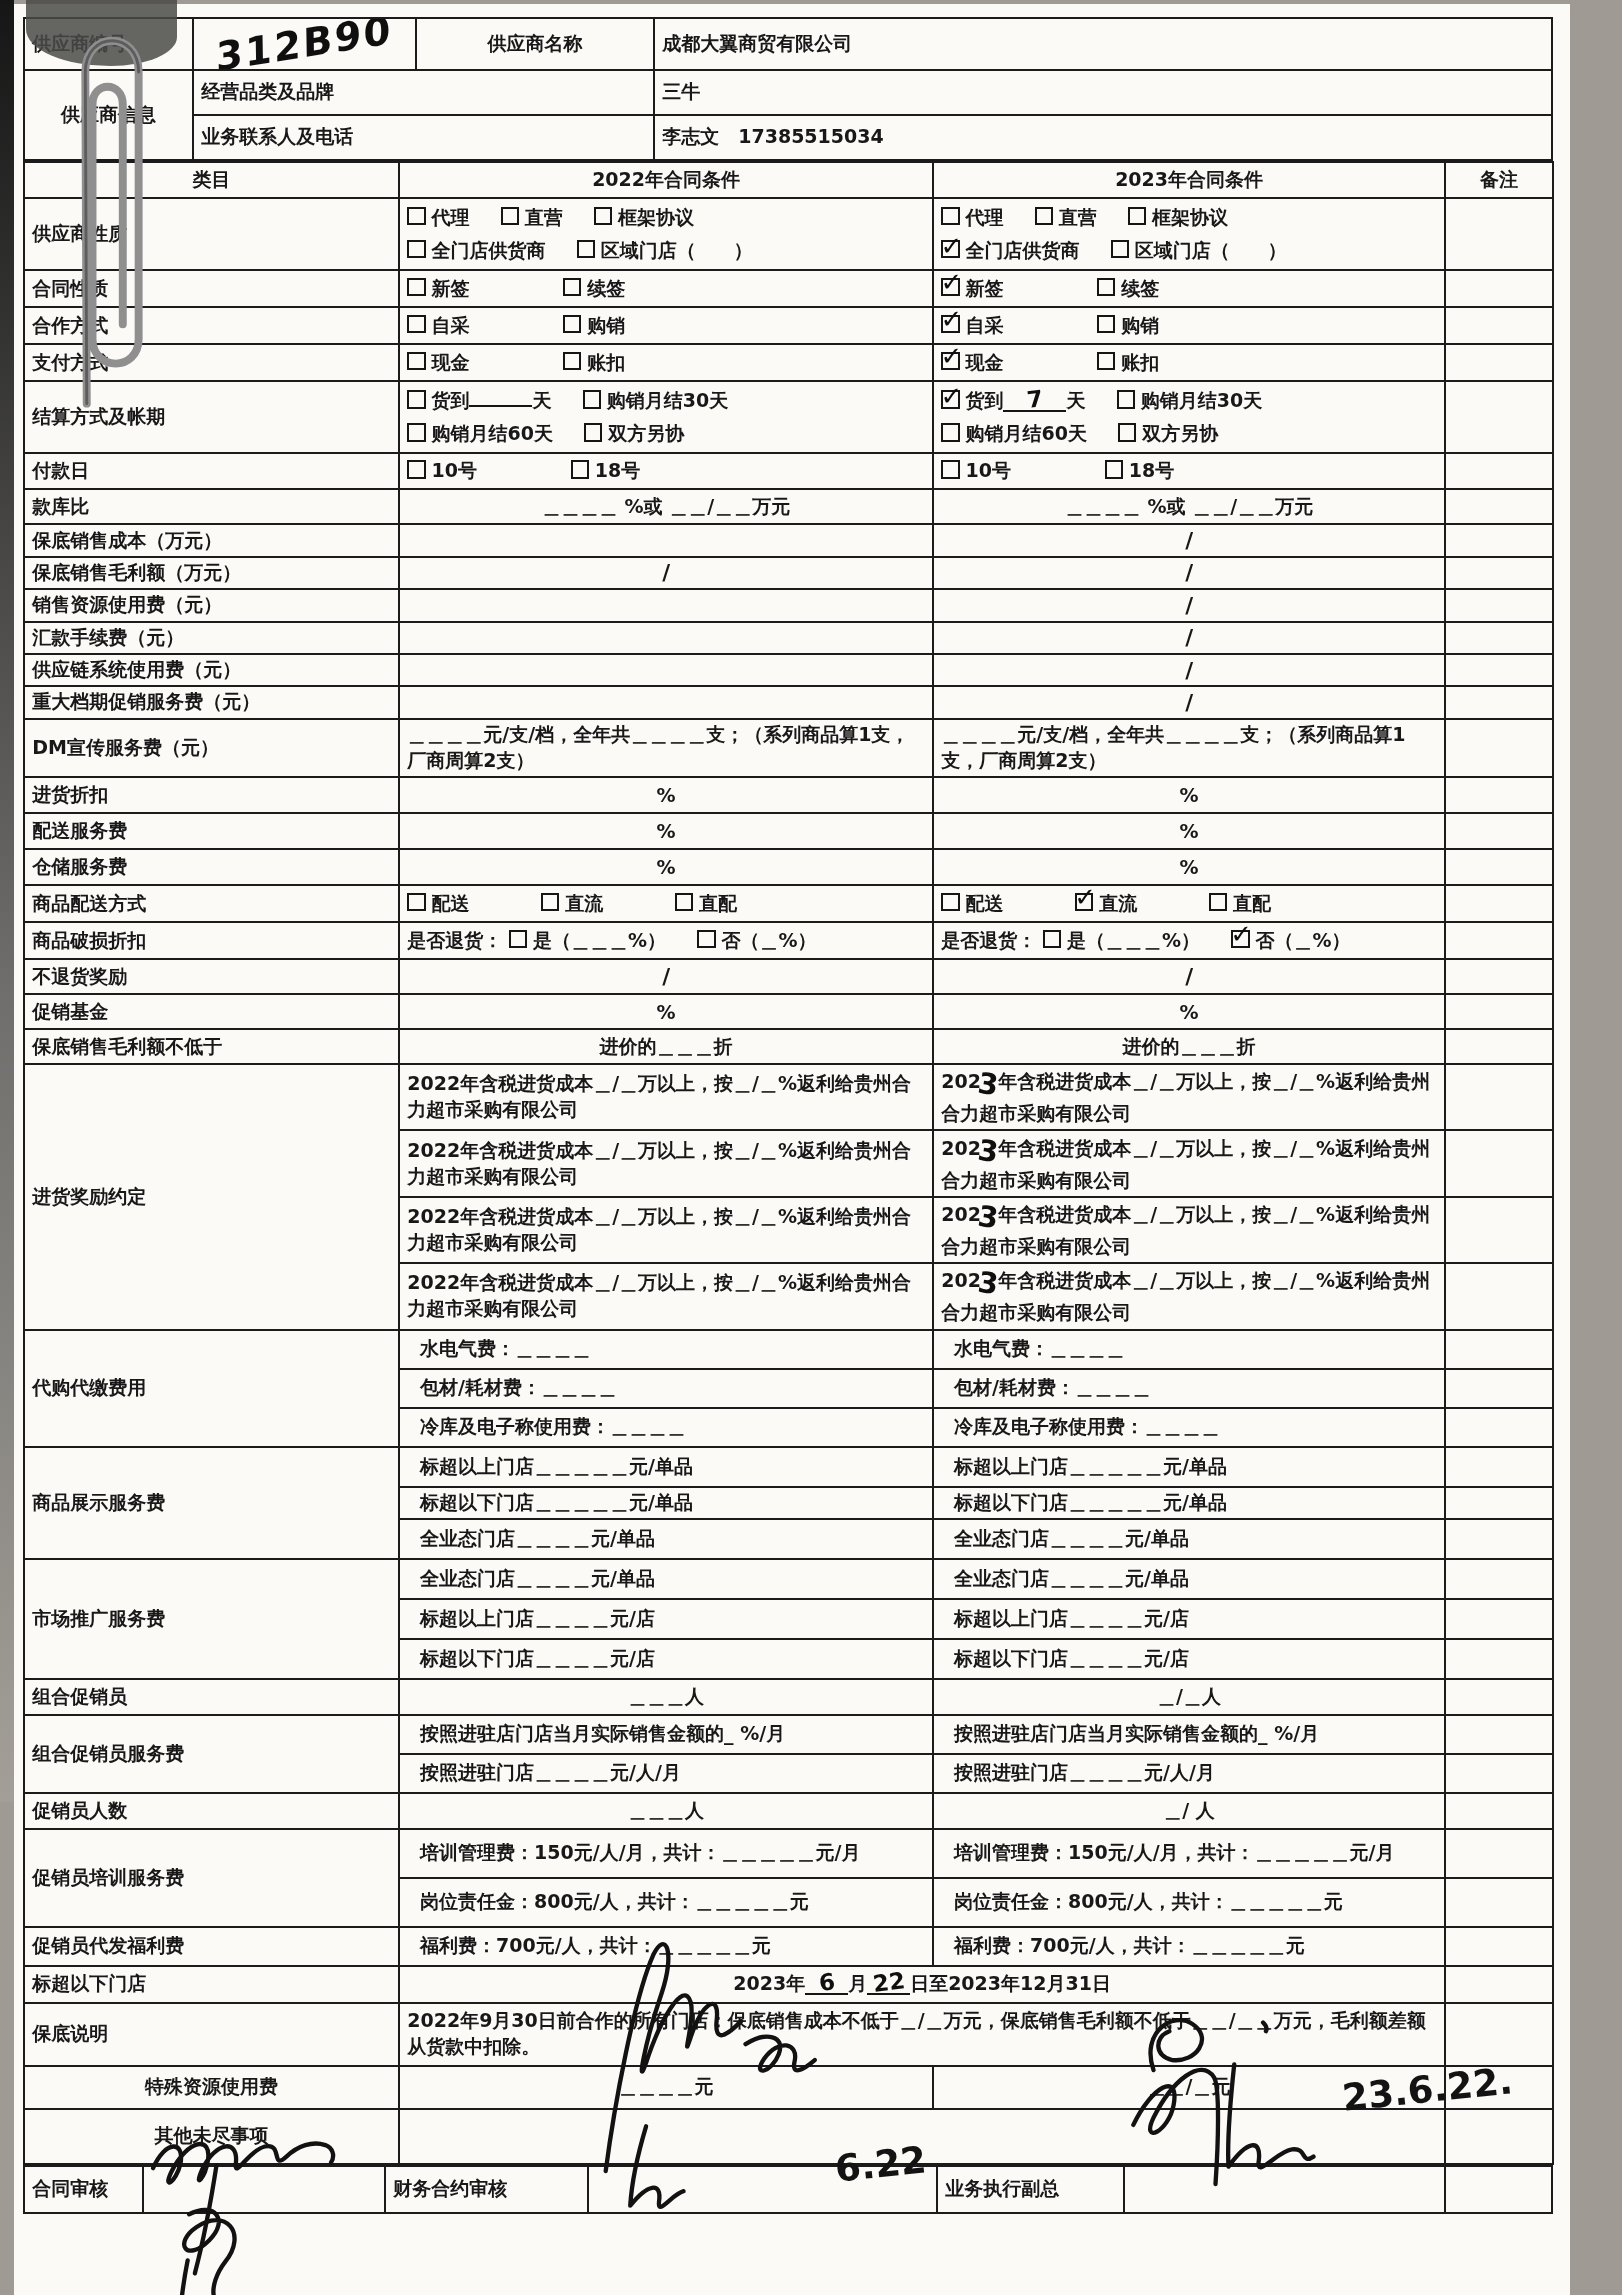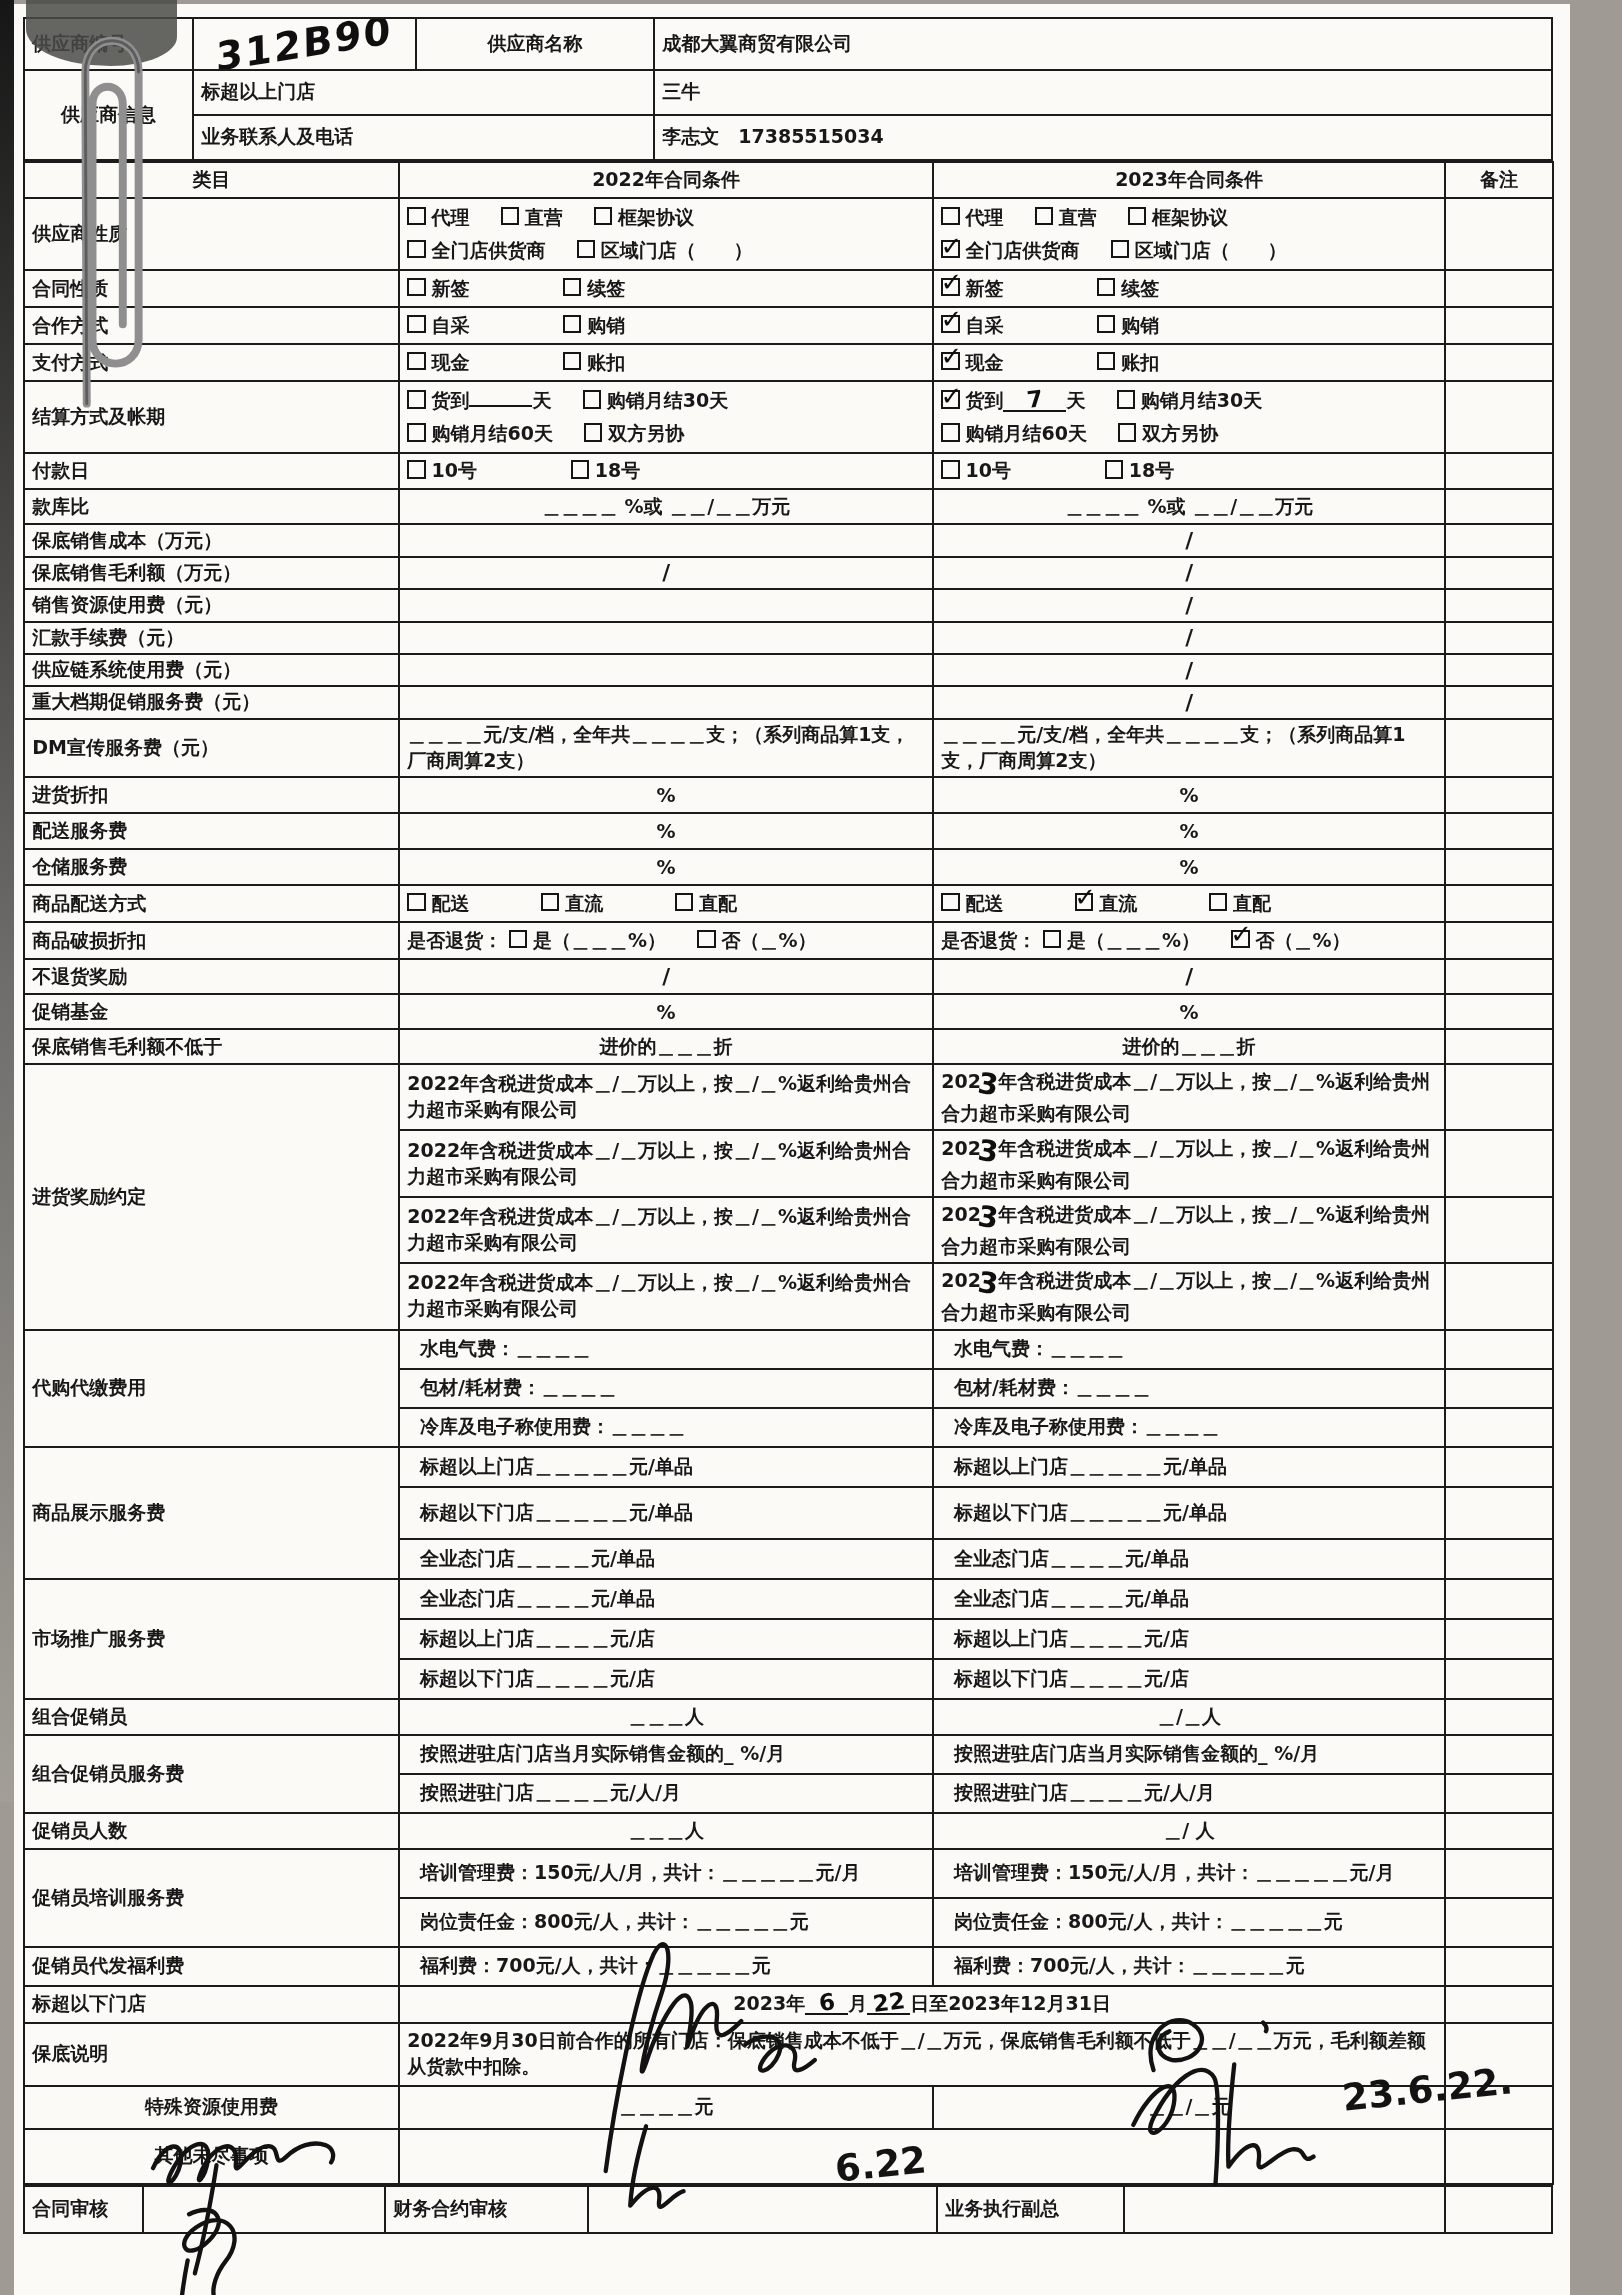--- a/index.html
+++ b/index.html
@@ -52,21 +52,21 @@
       </colgroup>
     <tbody>
         <tr style="height:49px">
       <td>供应商编号</td>
       <td class="ctr"><span class="hand code">312B90</span></td>
       <td class="ctr">供应商名称</td>
       <td>成都大翼商贸有限公司</td>
     </tr>
     <tr style="height:45px">
       <td rowspan="2" class="ctr">供应商信息</td>
-      <td colspan="2">标超以上门店</td>
+      <td colspan="2">经营品类及品牌</td>
       <td>三牛</td>
     </tr>
     <tr style="height:45px">
       <td colspan="2">业务联系人及电话</td>
       <td>李志文　17385515034</td>
     </tr>
   </tbody>
     </table>
 
   <table id="main-table">
@@ -330,21 +330,21 @@
       <td class="sub">冷库及电子称使用费：＿＿＿＿</td>
       <td class="note-cell"></td>
     </tr>
 
     <tr style="height:40px">
       <td rowspan="3">商品展示服务费</td>
       <td class="sub">标超以上门店＿＿＿＿＿元/单品</td>
       <td class="sub">标超以上门店＿＿＿＿＿元/单品</td>
       <td class="note-cell"></td>
     </tr>
-    <tr style="height:52px">
+    <tr style="height:32px">
       <td class="sub">标超以下门店＿＿＿＿＿元/单品</td>
       <td class="sub">标超以下门店＿＿＿＿＿元/单品</td>
       <td class="note-cell"></td>
     </tr>
     <tr style="height:40px">
       <td class="sub">全业态门店＿＿＿＿元/单品</td>
       <td class="sub">全业态门店＿＿＿＿元/单品</td>
       <td class="note-cell"></td>
     </tr>
 

